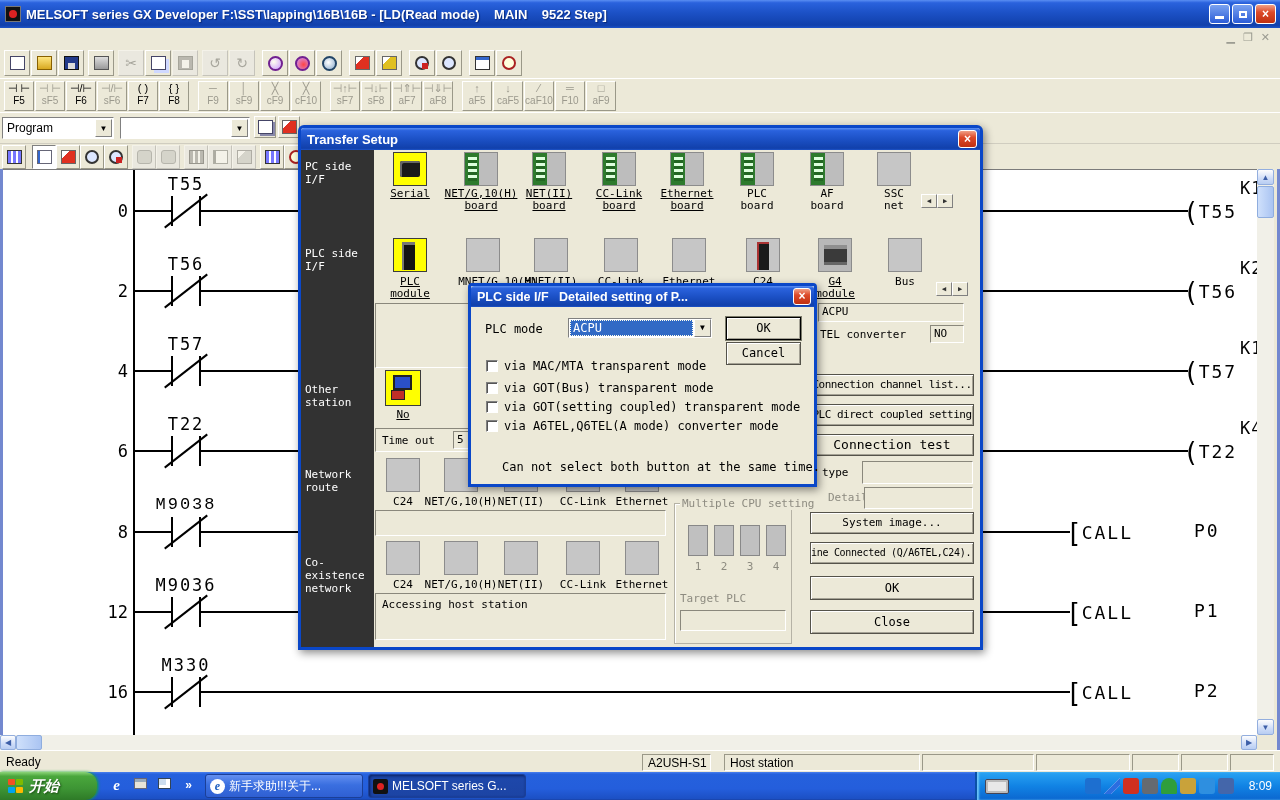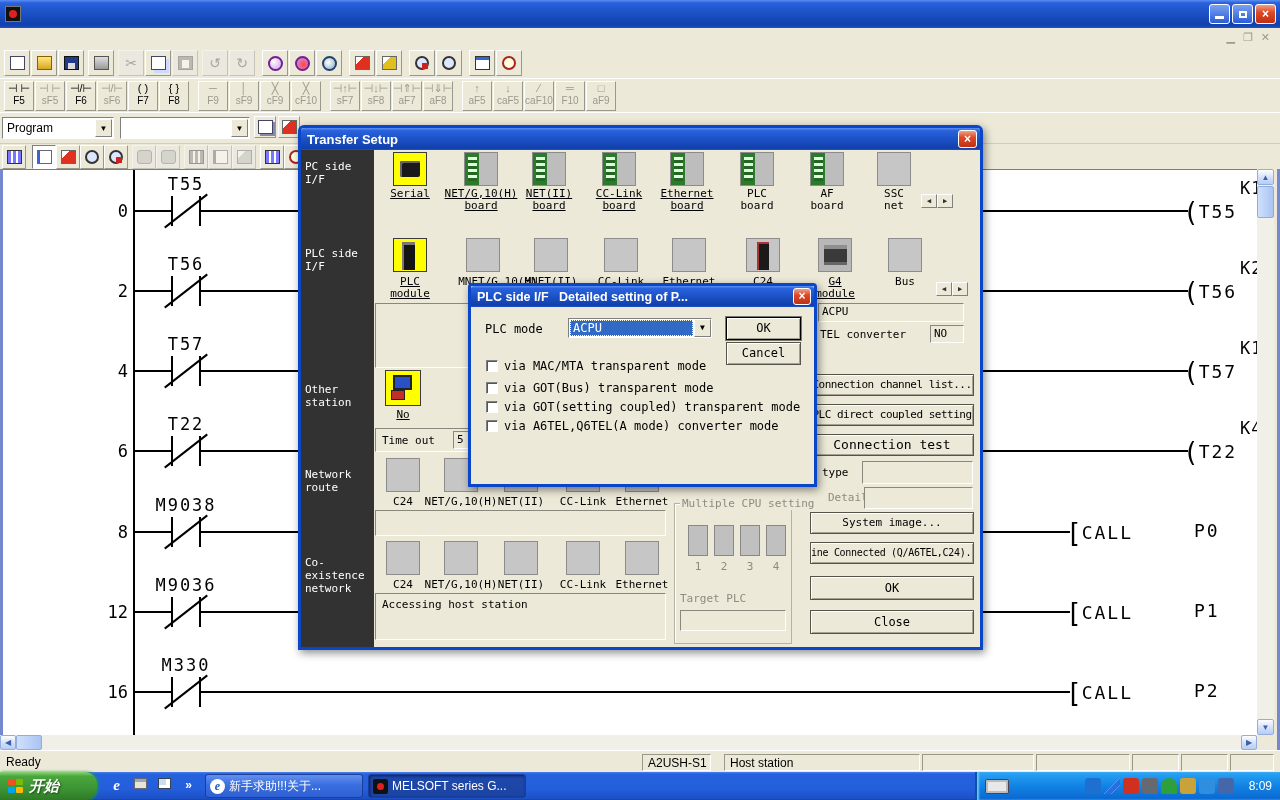--- a/index.html
+++ b/index.html
@@ -129,20 +129,21 @@
   .ddval{flex:1;background:#316ac5;color:#fff;margin:1px;padding:1px 3px;font-size:12px;font-family:"DejaVu Sans Mono",monospace;outline:1px dotted #ffe;outline-offset:-1px;white-space:nowrap;overflow:hidden}
   .ddbtn{width:17px;background:#ece9d8;border:1px solid;border-color:#fff #808080 #808080 #fff;font-size:8px;text-align:center;line-height:16px}
 </style>
 </head>
 <body>
 
 <div id="screen">
 
   <div class="abs titlebar">
     <span class="appicon"></span>
+    <span class="titletext">MELSOFT series GX Developer F:\SST\lapping\16B\16B - [LD(Read mode)    MAIN    9522 Step]</span>
     <span class="winbtn btn-min"><span class="minbar"></span></span>
     <span class="winbtn btn-rest"><span class="restbox"></span></span>
     <span class="winbtn btn-close">×</span>
   </div>
 
   <div class="mdibtns">
       <span>▁</span>
       <span>❐</span>
       <span>✕</span>
     </div>
@@ -370,21 +371,21 @@
       <div class="slash" style="left: 159px; top: 280px;"></div>
       <div class="clabel" style="left: 126px; top: 244px;">T22</div>
       <div class="coiltxt" style="left: 1183px; top: 267px;"><span class="paren">(</span>T22</div>
       <div class="klabel" style="left: 1240px; top: 248px;">K4</div>
       <div class="rnum" style="left: 64px; top: 352px;">8</div>
       <div class="rline" style="left: 134px; top: 361px; width: 39px;"></div>
       <div class="rline" style="left: 200px; top: 361px; width: 870px;"></div>
       <div class="cbar" style="left: 171px; top: 347px;"></div>
       <div class="cbar" style="left: 199px; top: 347px;"></div>
       <div class="slash" style="left: 159px; top: 361px;"></div>
-      <div class="clabel" style="left: 126px; top: 325px;">M9038</div>
+      <div class="clabel" style="left: 126px; top: 325px; font-family: Liberation Mono, monospace;">M9038</div>
       <div class="calltxt" style="left: 1066px; top: 348px;"><span class="paren">[</span>CALL</div>
       <div class="calltxt" style="left: 1194px; top: 350px;">P0</div>
       <div class="rnum" style="left: 64px; top: 432px;">12</div>
       <div class="rline" style="left: 134px; top: 441px; width: 39px;"></div>
       <div class="rline" style="left: 200px; top: 441px; width: 870px;"></div>
       <div class="cbar" style="left: 171px; top: 427px;"></div>
       <div class="cbar" style="left: 199px; top: 427px;"></div>
       <div class="slash" style="left: 159px; top: 441px;"></div>
       <div class="clabel" style="left: 126px; top: 405px;">M9036</div>
       <div class="calltxt" style="left: 1066px; top: 428px;"><span class="paren">[</span>CALL</div>
@@ -628,16 +629,17 @@
       <div id="checks">
           <div class="chk" style="left: 15px; top: 53px;"></div>
           <span class="chklabel" style="left: 33px; top: 52px;">via MAC/MTA transparent mode</span>
           <div class="chk" style="left: 15px; top: 75px;"></div>
           <span class="chklabel" style="left: 33px; top: 74px;">via GOT(Bus) transparent mode</span>
           <div class="chk" style="left: 15px; top: 94px;"></div>
           <span class="chklabel" style="left: 33px; top: 93px;">via GOT(setting coupled) transparent mode</span>
           <div class="chk" style="left: 15px; top: 113px;"></div>
           <span class="chklabel" style="left: 33px; top: 112px;">via A6TEL,Q6TEL(A mode) converter mode</span>
         </div>
+      <span class="abs mono" style="left:31px;top:153px;font-size:12px;white-space:nowrap">Can not select both button at the same time.</span>
     </div>
   </div>
 
 </div>
 
 </body></html>

